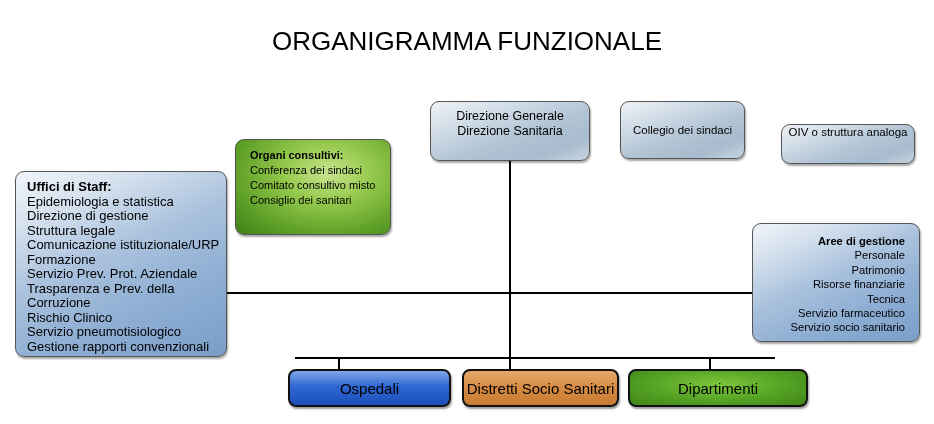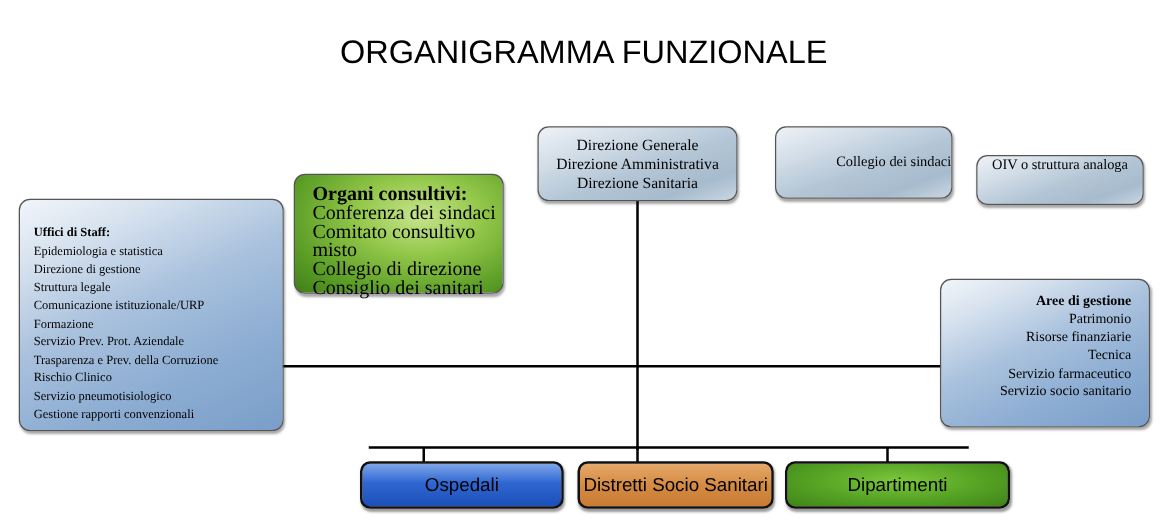--- a/index.html
+++ b/index.html
@@ -1,19 +1,19 @@
 <!DOCTYPE html>
 <html><head>
 <meta charset="utf-8">
 <style>
   html, body { margin:0; padding:0; background:#ffffff; }
   body { width:934px; height:424px; position:relative; overflow:hidden; font-family:"Liberation Sans", sans-serif; color:#000; }
   .title { position:absolute; left:0; width:934px; top:26px; text-align:center; font-size:26px; letter-spacing:0px; }
   .line { position:absolute; background:#000; }
-  .box { position:absolute; box-sizing:border-box; border-radius:9px; border:1.5px solid #555; box-shadow:1px 2px 2px rgba(0,0,0,0.35); font-size:11.5px; line-height:14.4px;font-family:Liberation Serif, serif; }
+  .box { position:absolute; box-sizing:border-box; border-radius:9px; border:1.5px solid #555; box-shadow:1px 2px 2px rgba(0,0,0,0.35); font-size:11.5px; line-height:14.4px; }
   .blue-box { background:linear-gradient(155deg, #f1f5fa 0%, #d8e3ef 18%, #a9c1dd 45%, #8eaed3 70%, #7a9ec9 100%); }
   .gray-box { background:linear-gradient(160deg, #eef2f6 0%, #cfdbe6 30%, #b4c6d6 55%, #a6bbcd 80%, #c9d6e1 100%); }
   .green-box { background:radial-gradient(ellipse at 60% 35%, #c8e48e 0%, #93c84a 35%, #5a9c25 75%, #3f7f18 100%); }
   .box .hd { font-weight:bold; }
   .bottom { position:absolute; box-sizing:border-box; border:2px solid #111; border-radius:8px; height:38px; top:369px; display:flex; align-items:center; justify-content:center; font-size:15px; box-shadow:1px 2px 2px rgba(0,0,0,0.4);margin-left:32px; }
   .b-blue { background:linear-gradient(180deg, #7fa6e8 0%, #2f67d2 45%, #1c4fb8 100%); }
   .b-orange { background:linear-gradient(180deg, #e6a96a 0%, #d58b43 50%, #c97b32 100%); }
   .b-green { background:radial-gradient(ellipse at 50% 40%, #7cc73b 0%, #55a224 55%, #3f8417 100%); }
 </style>
 </head>
@@ -23,56 +23,55 @@
 
 <div class="line" style="left:509px; top:160px; width:2px; height:200px;"></div>
 <div class="line" style="left:226px; top:292px; width:527px; height:2px;"></div>
 <div class="line" style="left:295px; top:357px; width:480px; height:2px;"></div>
 <div class="line" style="left:338px; top:358px; width:2px; height:12px;"></div>
 <div class="line" style="left:509px; top:358px; width:2px; height:12px;"></div>
 <div class="line" style="left:709px; top:358px; width:2px; height:12px;"></div>
 
 <div class="box gray-box" style="left:430px; top:101px; width:160px; height:60px; text-align:center; padding-top:7px; font-size:12.5px; line-height:15px;">
   <div>Direzione  Generale</div>
-  <div>Direzione Amministrativa</div>
   <div>Direzione Sanitaria</div>
 </div>
 
-<div class="box gray-box" style="left:620px; top:101px; width:142px; height:58px; display:flex; align-items:center; justify-content:flex-end;">
+<div class="box gray-box" style="left:620px; top:101px; width:125px; height:58px; display:flex; align-items:center; justify-content:center;">
   <span>Collegio dei sindaci</span>
 </div>
 
 <div class="box gray-box" style="left:781px; top:124px; width:134px; height:40px; display:flex; align-items:flex-start; justify-content:center;">
   <span>OIV o struttura analoga</span>
 </div>
 
-<div class="box green-box" style="left:235px; top:139px; width:168px; height:96px; padding:8px 0 0 14px; font-size:16px; line-height:15px;">
+<div class="box green-box" style="left:235px; top:139px; width:156px; height:96px; padding:8px 0 0 14px; font-size:11px; line-height:15px;">
   <div class="hd">Organi consultivi:</div>
   <div>Conferenza dei sindaci</div>
   <div>Comitato consultivo misto</div>
-  <div>Collegio di direzione</div>
   <div>Consiglio dei sanitari</div>
 </div>
 
-<div class="box blue-box" style="left:15px; top:159px; width:212px; height:186px; padding:20px 0 0 11px; font-size:10px; line-height:14.5px;">
+<div class="box blue-box" style="left:15px; top:171px; width:212px; height:186px; padding:8px 0 0 11px; font-size:13px; line-height:14.5px;">
   <div class="hd">Uffici di Staff:</div>
   <div>Epidemiologia e statistica</div>
   <div>Direzione di gestione</div>
   <div>Struttura legale</div>
   <div>Comunicazione istituzionale/URP</div>
   <div>Formazione</div>
   <div>Servizio Prev. Prot. Aziendale</div>
   <div>Trasparenza e Prev. della Corruzione</div>
   <div>Rischio Clinico</div>
   <div>Servizio pneumotisiologico</div>
   <div>Gestione rapporti convenzionali</div>
 </div>
 
 <div class="box blue-box" style="left:752px; top:223px; width:168px; height:119px; padding:10px 14px 0 16px; text-align:right; font-size:11.2px; line-height:14.4px;">
   <div class="hd">Aree di gestione</div>
+  <div>Personale</div>
   <div>Patrimonio</div>
   <div>Risorse finanziarie</div>
   <div>Tecnica</div>
   <div>Servizio farmaceutico</div>
   <div>Servizio socio sanitario</div>
 </div>
 
 <div class="bottom b-blue" style="left:256px; width:163px;">
   <span>Ospedali</span>
 </div>

